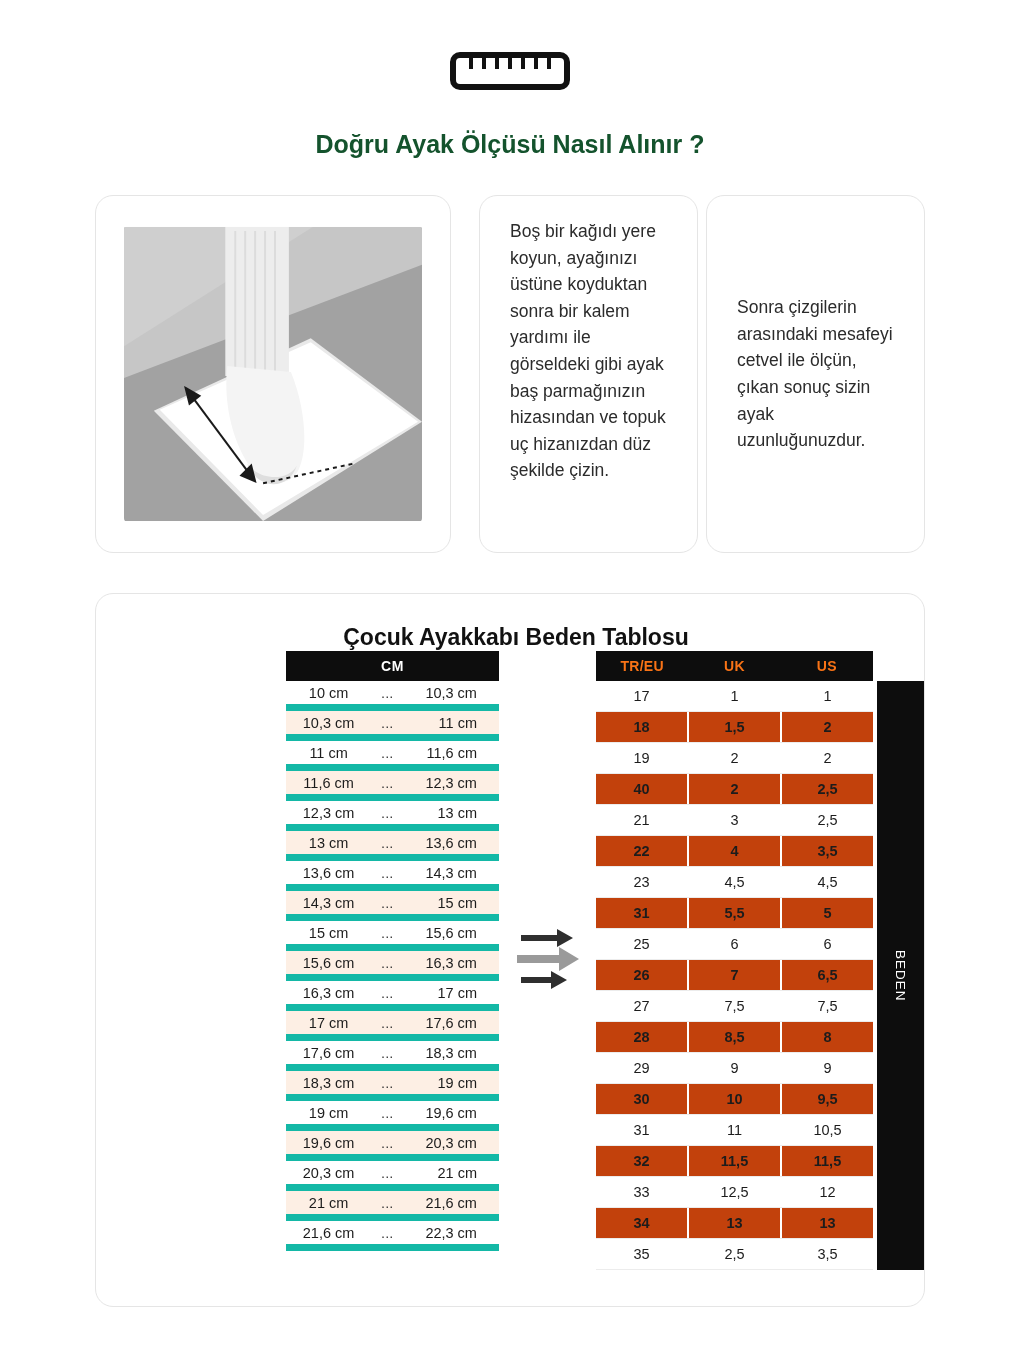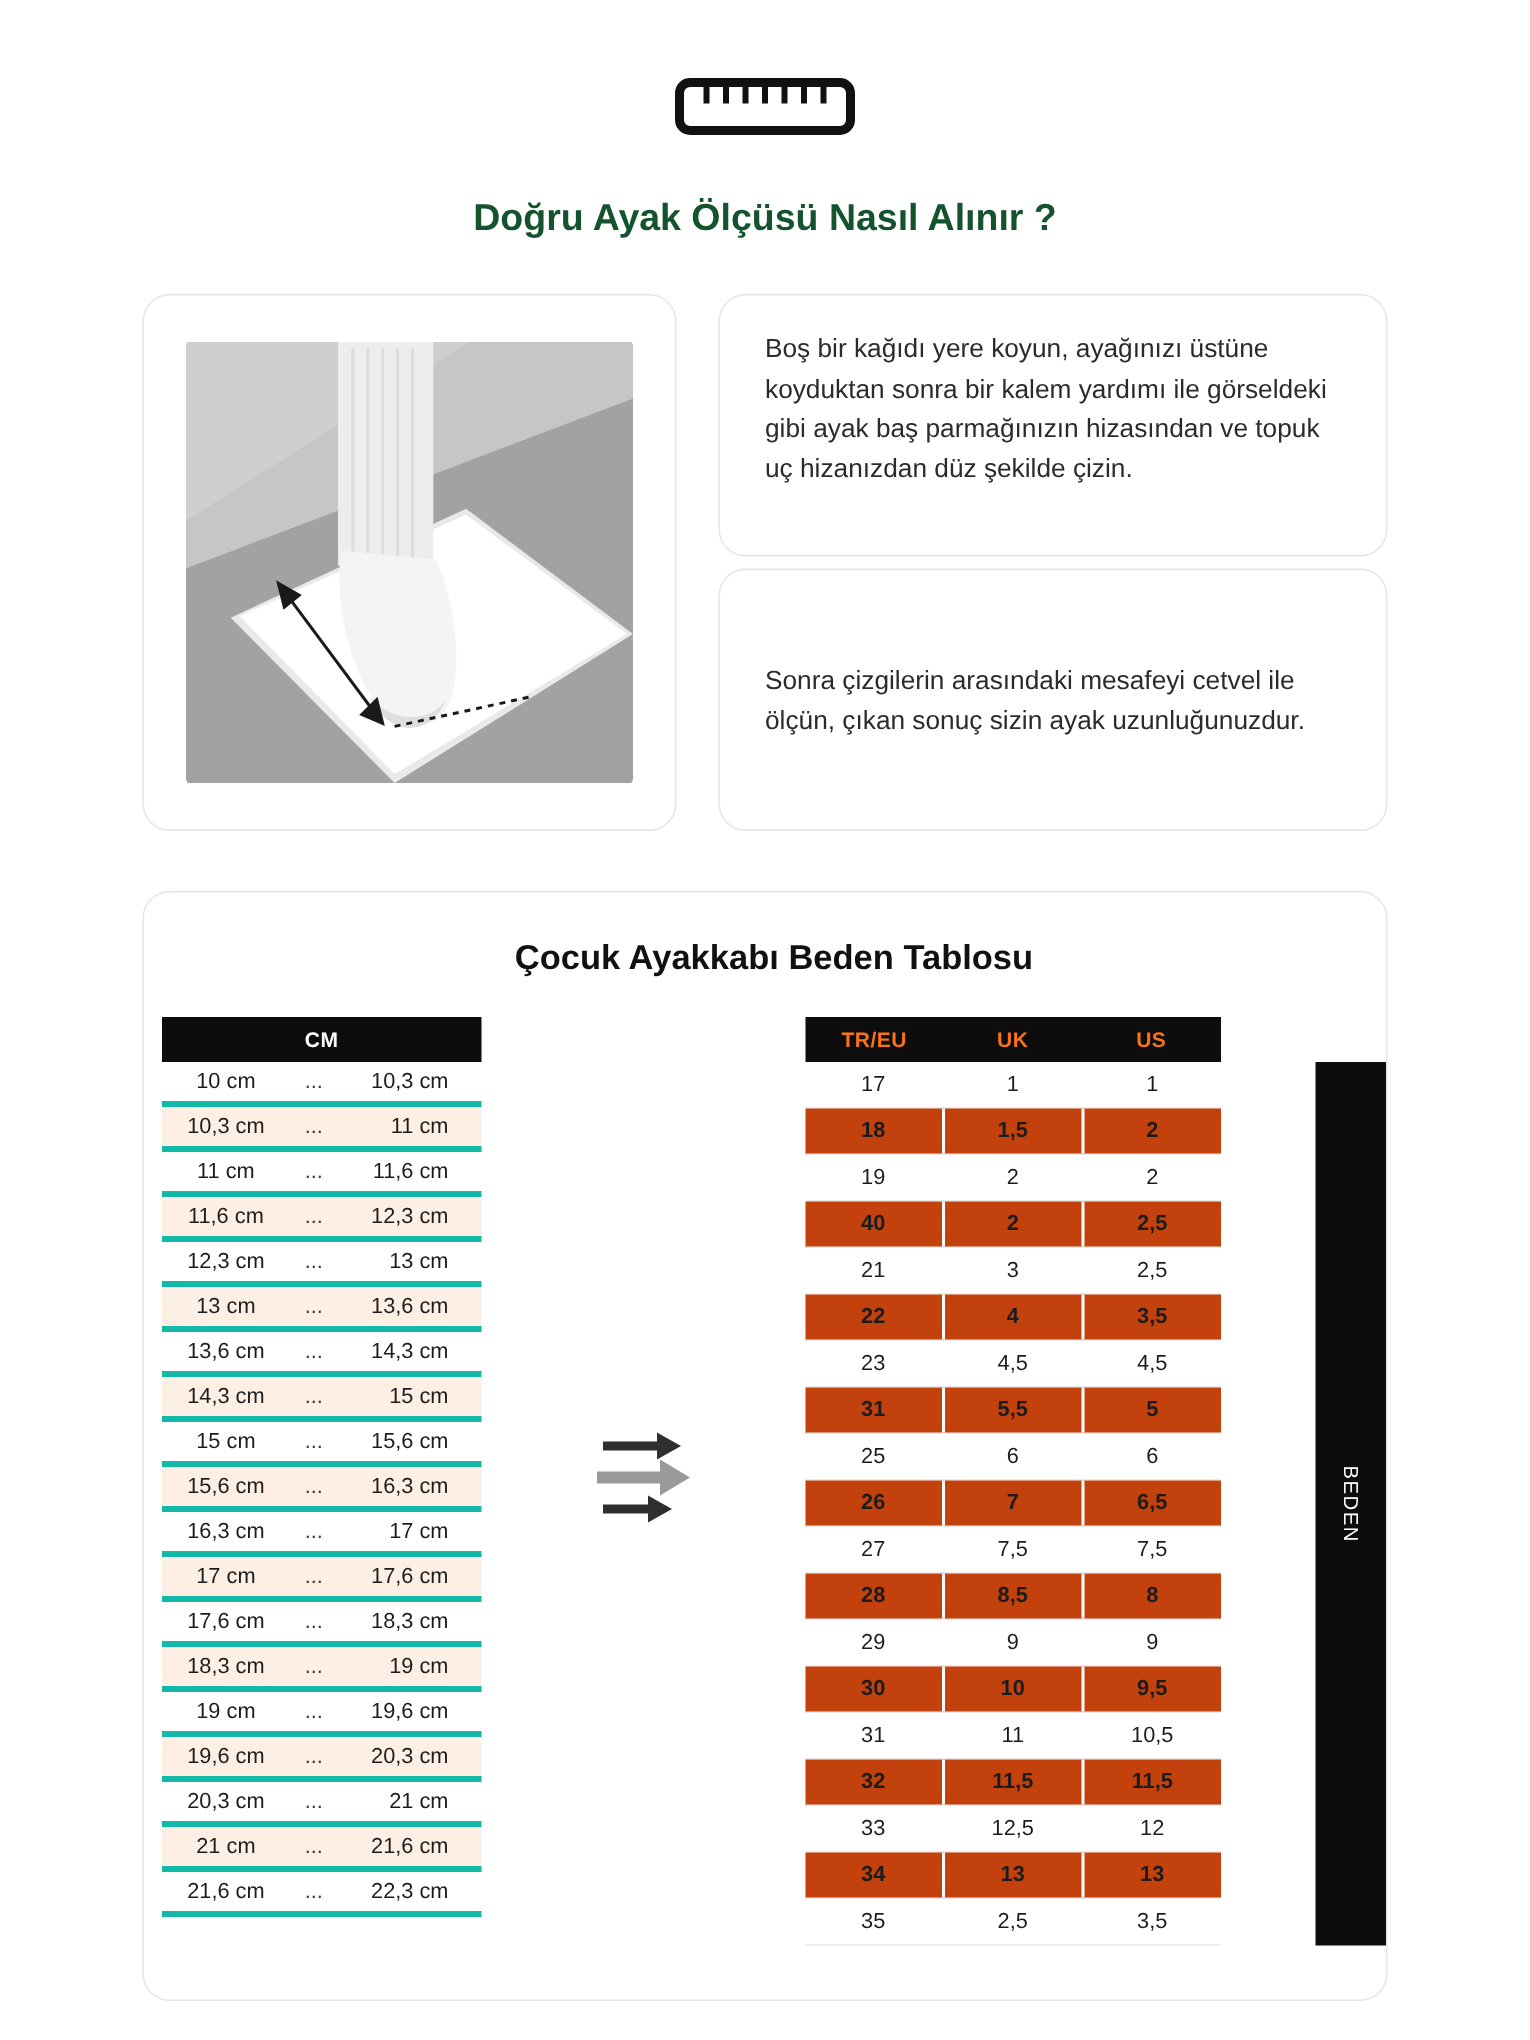--- a/index.html
+++ b/index.html
@@ -32,51 +32,51 @@
     width: 356px;
     min-width: 356px;
     height: 358px;
     border: 1px solid #e5e5e5;
     border-radius: 18px;
     display: flex;
     align-items: center;
     justify-content: center;
   }
   .photo-frame { width: 298px; height: 296px; border-radius: 4px; overflow: hidden; display: block; }
-  .text-col { flex: 1; display: flex; flex-direction: column; gap: 8px; }
+  .text-col { flex: 1; display: flex; flex-direction: row; gap: 8px; }
   .text-card {
     border: 1px solid #e5e5e5;
     border-radius: 18px;
     padding: 22px 30px;
     font-size: 17.5px;
     line-height: 1.52;
     color: #2b2b2b;
     flex: 1;
   }
   .text-card.centered { display: flex; align-items: center; }
 
   .table-card {
     margin: 40px 95px 42px 95px;
     border: 1px solid #e5e5e5;
     border-radius: 18px;
     padding: 30px 0 36px 12px;
   }
   .table-title { text-align: center; font-size: 23px; font-weight: bold; color: #111; }
 
-  .tables { display: flex; justify-content: space-between; margin-top: 26px; }
+  .tables { display: flex; justify-content: flex-end; }
 
   .cm-table { width: 213px; }
   .cm-header {
     background: #0d0d0d; color: #fff;
     height: 30px; line-height: 30px;
     text-align: center; font-size: 14px; font-weight: bold; letter-spacing: .5px;
   }
   .cm-row {
     display: flex; align-items: center;
-    height: 30px; border-bottom: 4px solid #14b8a6;
+    height: 30px; border-bottom: 7px solid #14b8a6;
     font-size: 14.5px; background: #ffffff;
   }
   .cm-row.alt { background: #fdefe4; }
   .cm-from { width: 40%; text-align: center; }
   .cm-dots { width: 15%; text-align: center; color: #3a3a3a; }
   .cm-to  { width: 45%; text-align: right; padding-right: 22px; }
 
   .arrows-col { width: 97px; display: flex; align-items: center; justify-content: center; }
 
   .size-table { width: 277px; }

